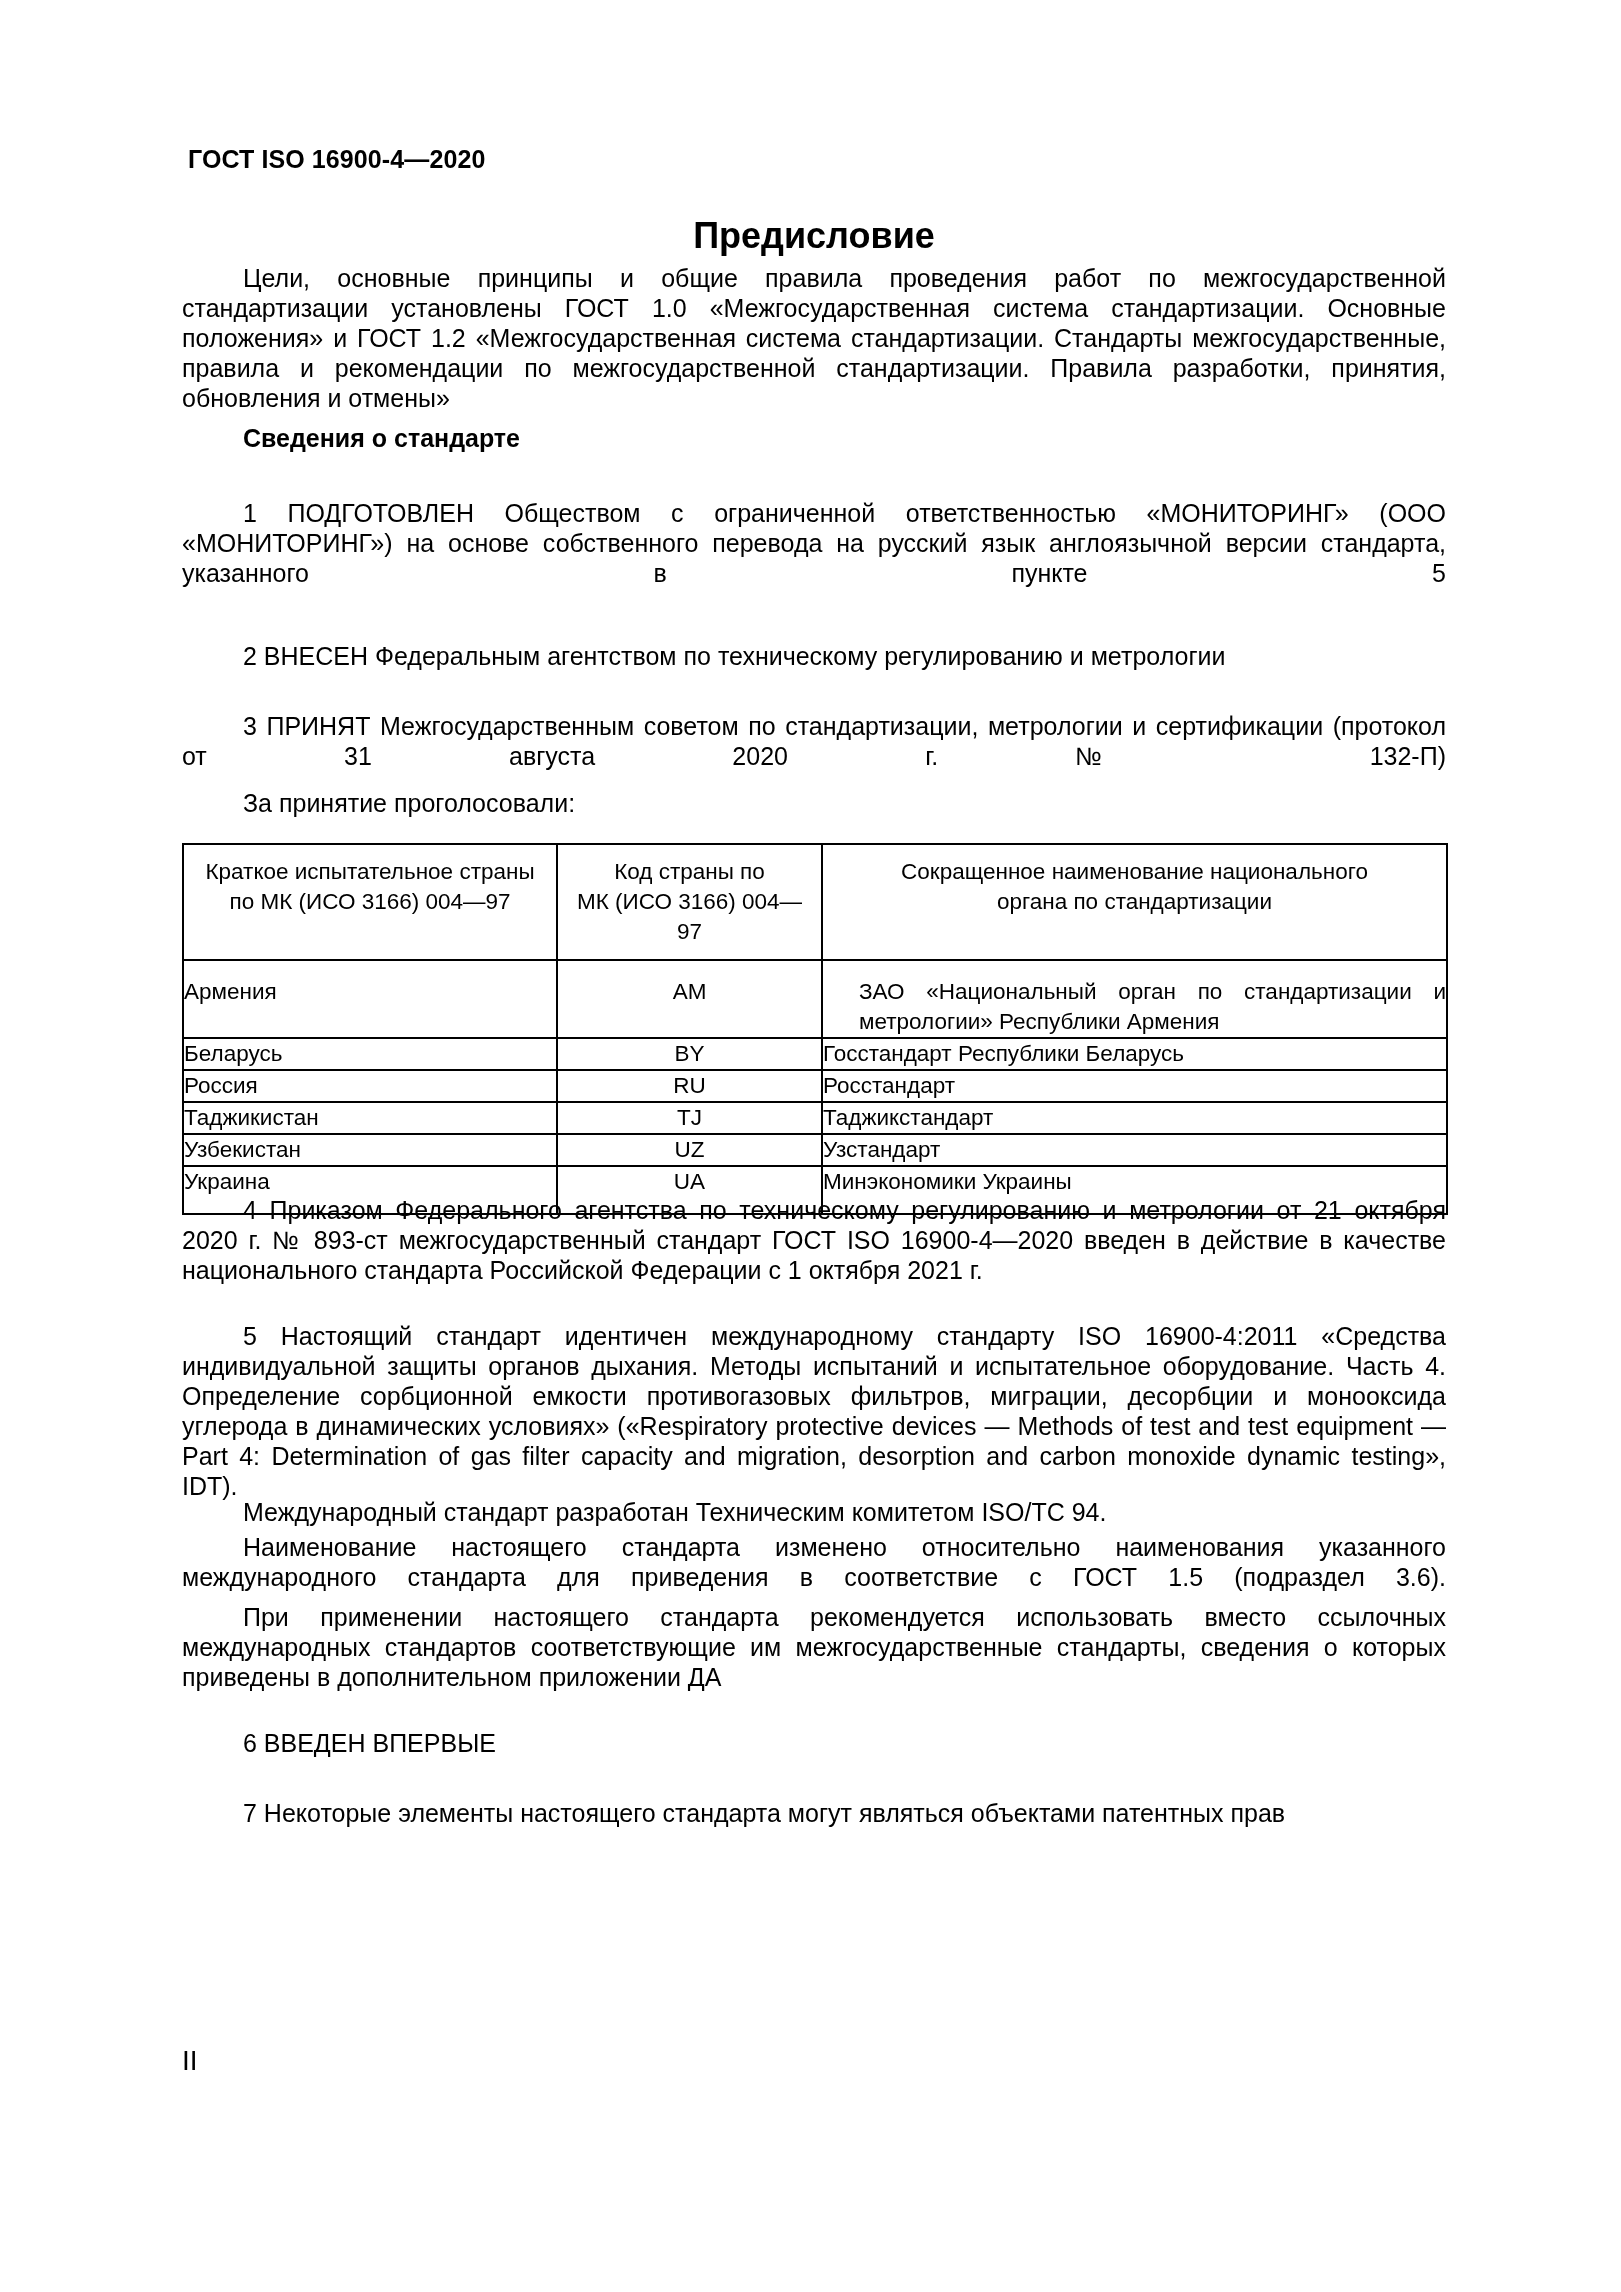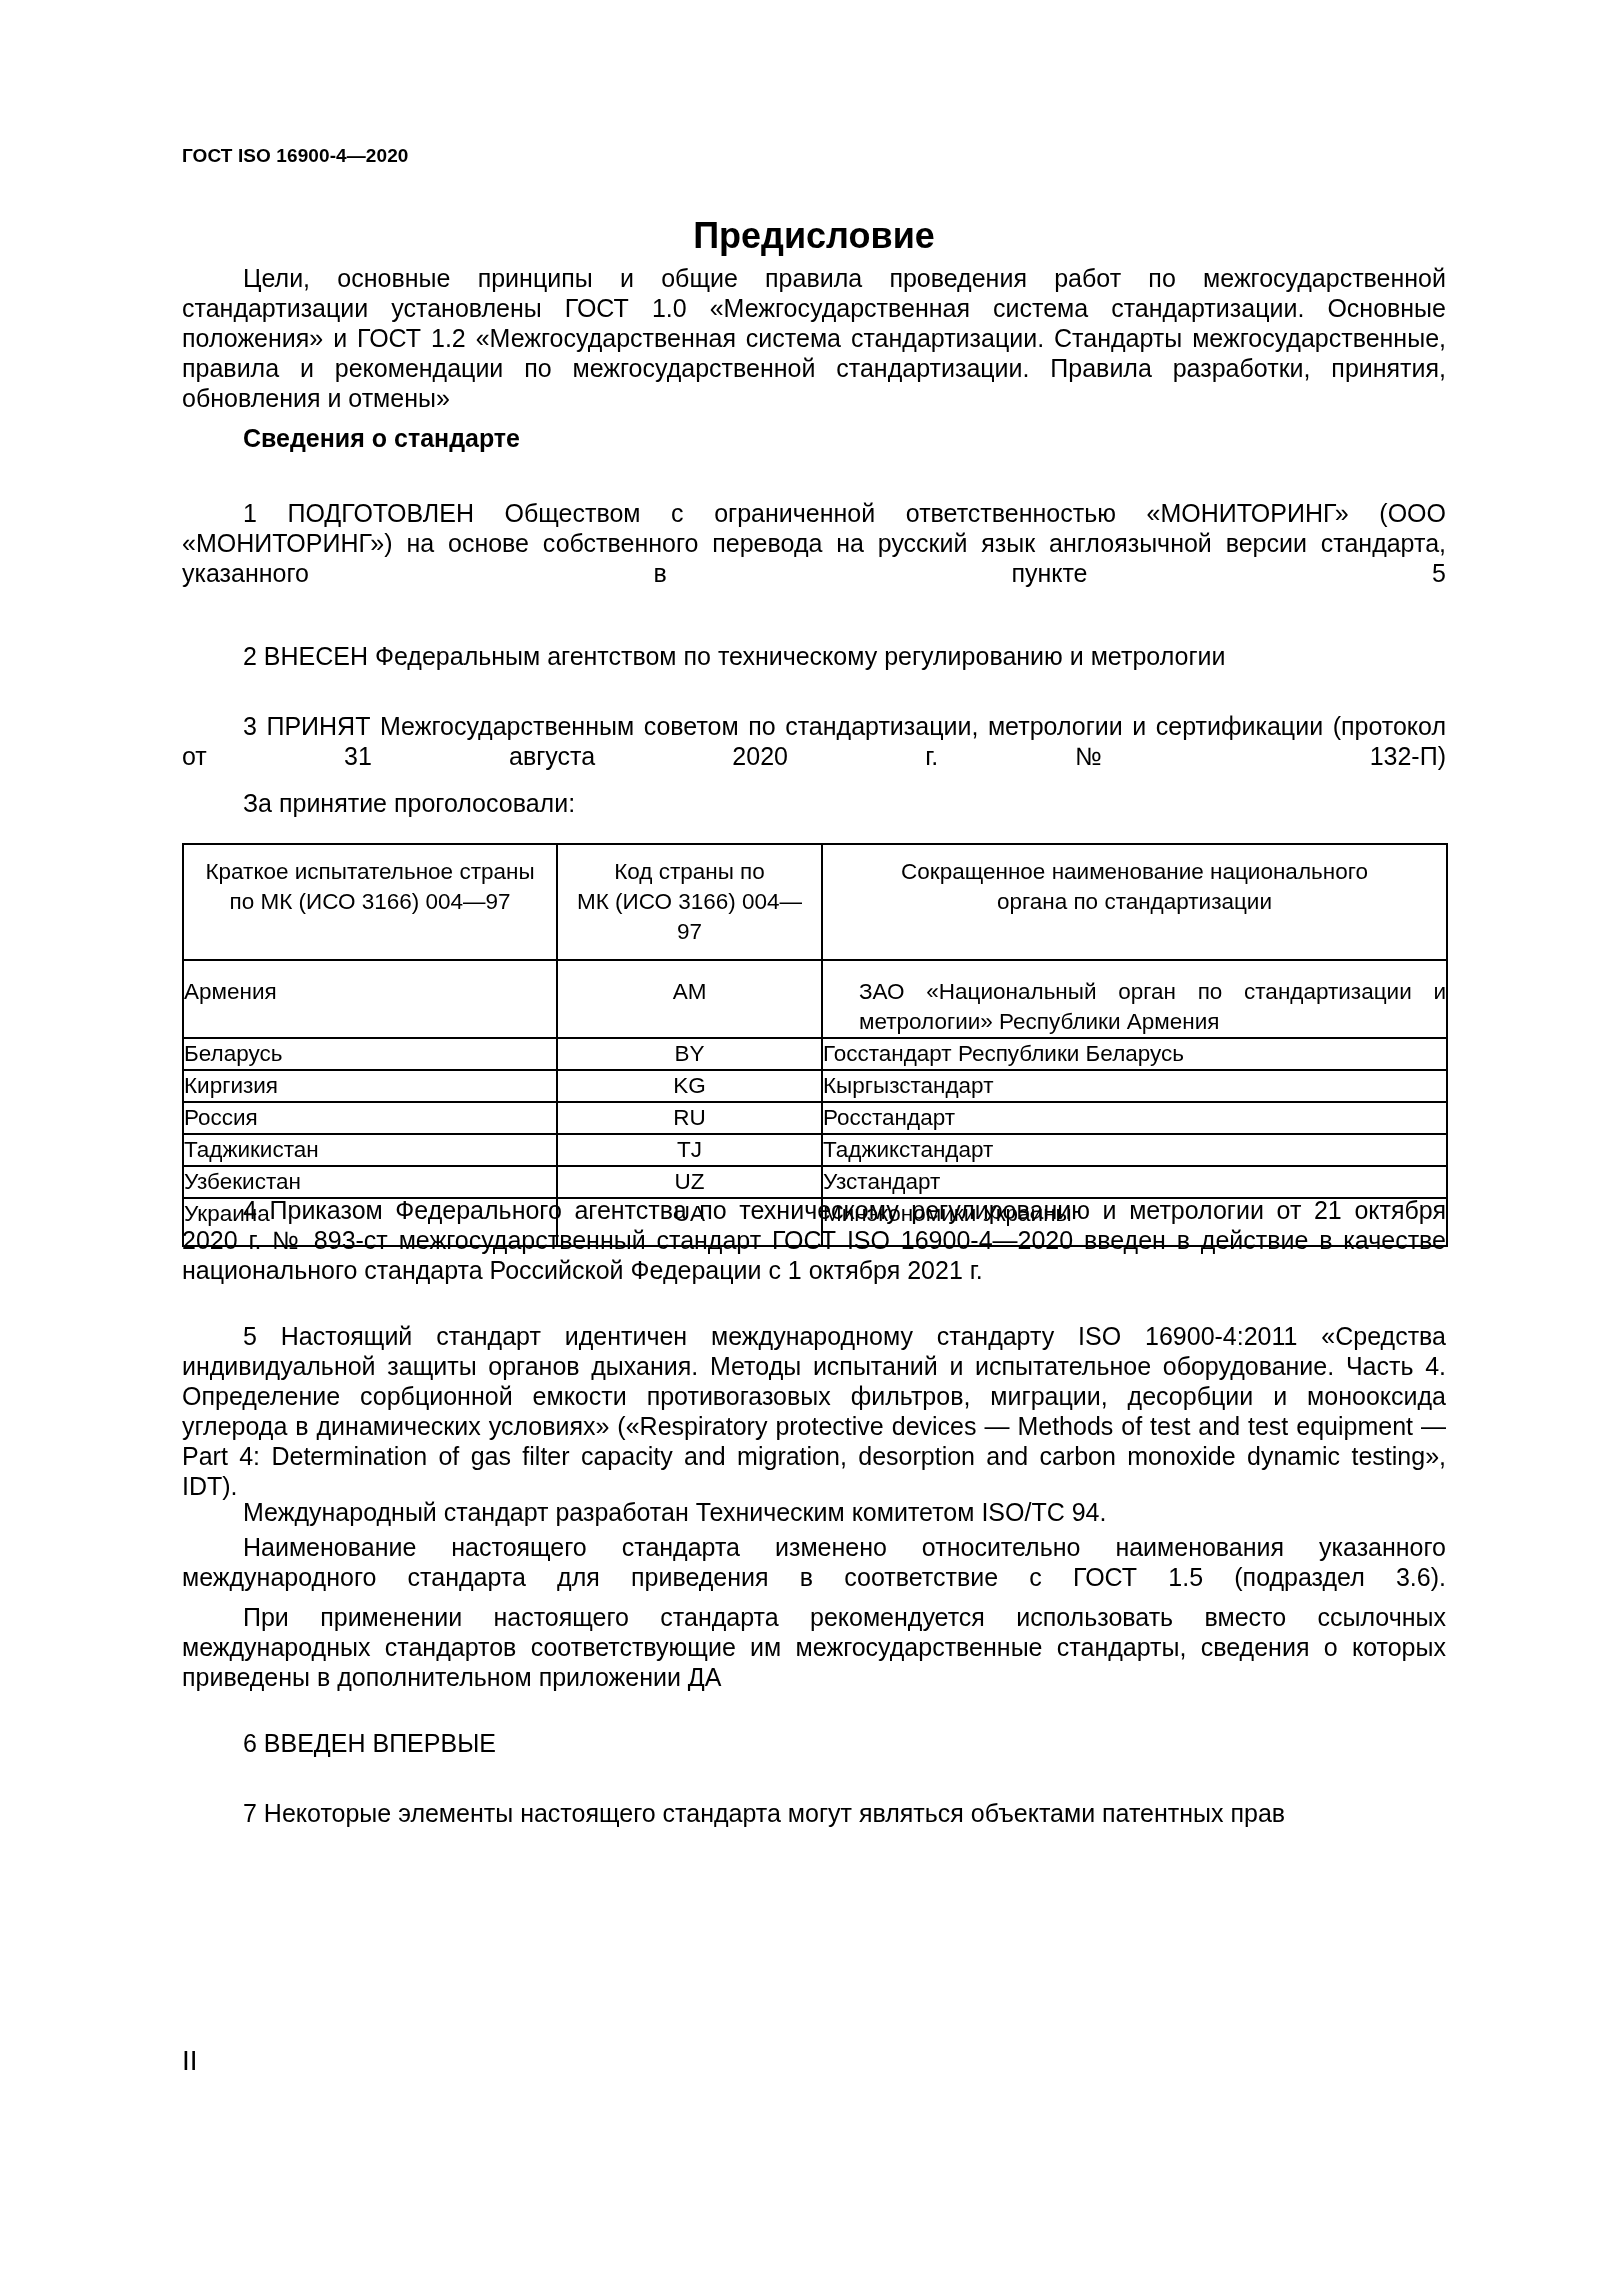--- a/index.html
+++ b/index.html
@@ -18,23 +18,23 @@
     height: 2293px;
     margin: 0 auto;
     background: #ffffff;
     box-sizing: border-box;
     overflow: hidden;
   }
 
   
   .running-head {
     position: absolute;
-    left: 182px;
+    left: 188px;
     top: 145px;
-    font-size: 19px;
+    font-size: 25px;
     font-weight: bold;
     letter-spacing: 0.1px;
     white-space: nowrap;
   }
 
   
   .section-title {
     position: absolute;
     left: 182px;
     top: 215px;
@@ -185,25 +185,20 @@
           <td class="cell-country">Армения</td>
           <td class="cell-code">AM</td>
           <td class="cell-body justified">ЗАО «Национальный орган по стандартизации и метрологии» Республики Армения</td>
         </tr>
         <tr>
           <td class="cell-country">Беларусь</td>
           <td class="cell-code">BY</td>
           <td class="cell-body">Госстандарт Республики Беларусь</td>
         </tr>
         <tr>
-          <td class="cell-country">Киргизия</td>
-          <td class="cell-code">KG</td>
-          <td class="cell-body">Кыргызстандарт</td>
-        </tr>
-        <tr>
           <td class="cell-country">Россия</td>
           <td class="cell-code">RU</td>
           <td class="cell-body">Росстандарт</td>
         </tr>
         <tr>
           <td class="cell-country">Таджикистан</td>
           <td class="cell-code">TJ</td>
           <td class="cell-body">Таджикстандарт</td>
         </tr>
         <tr>

